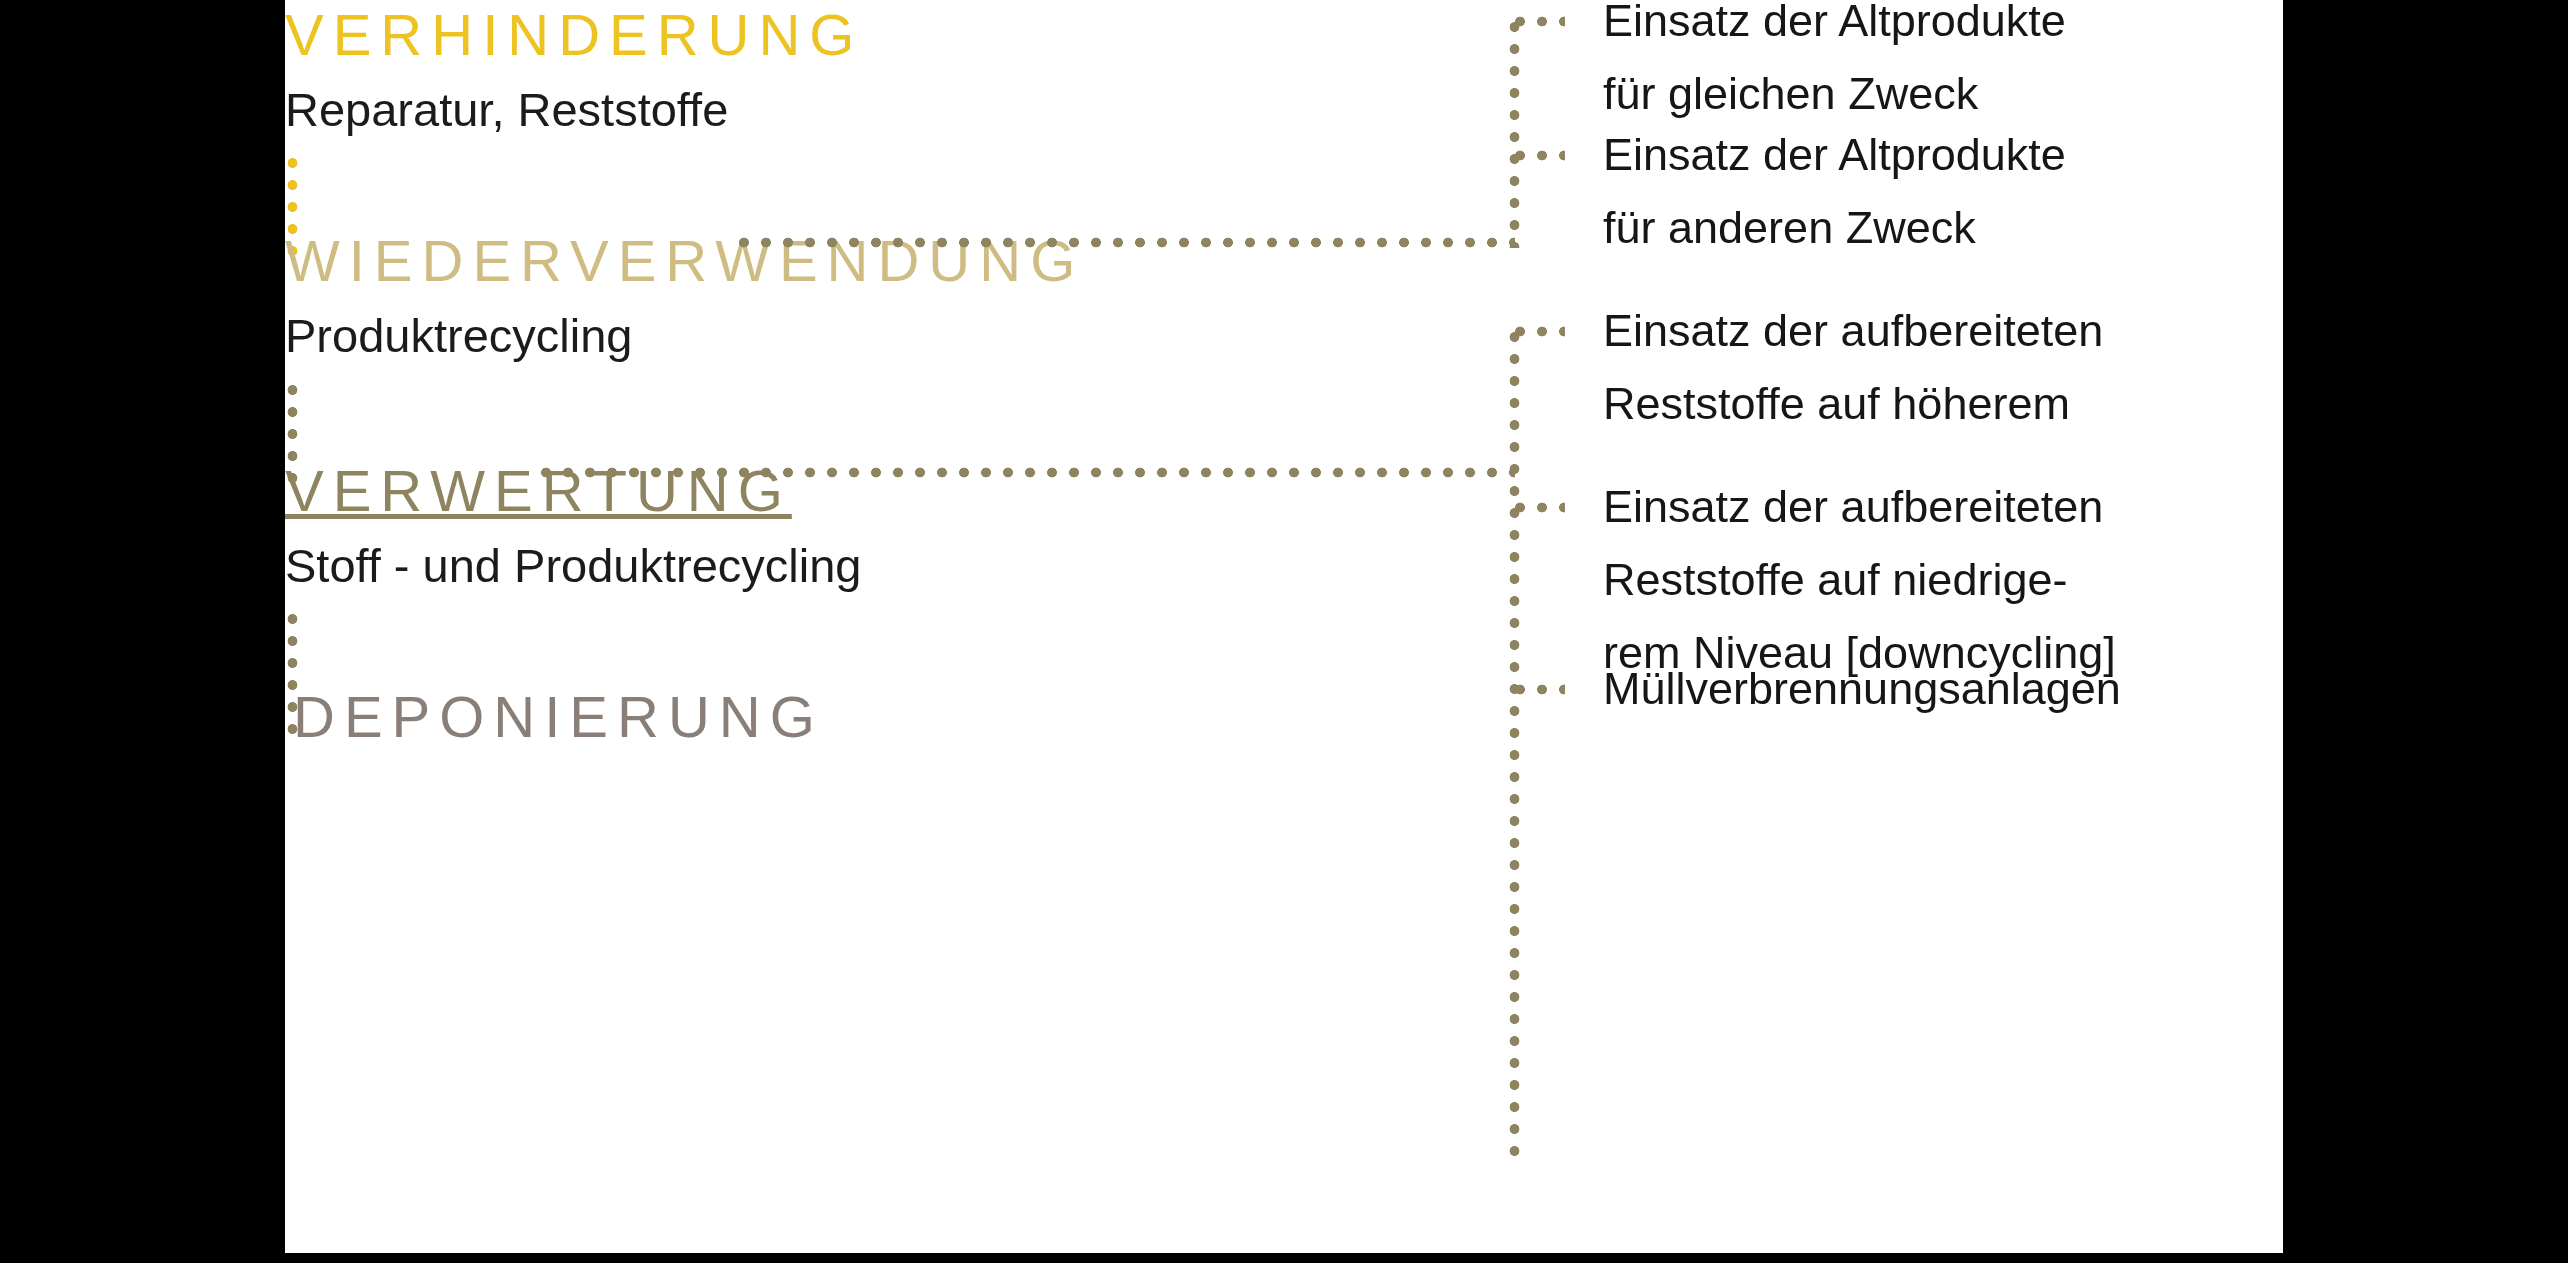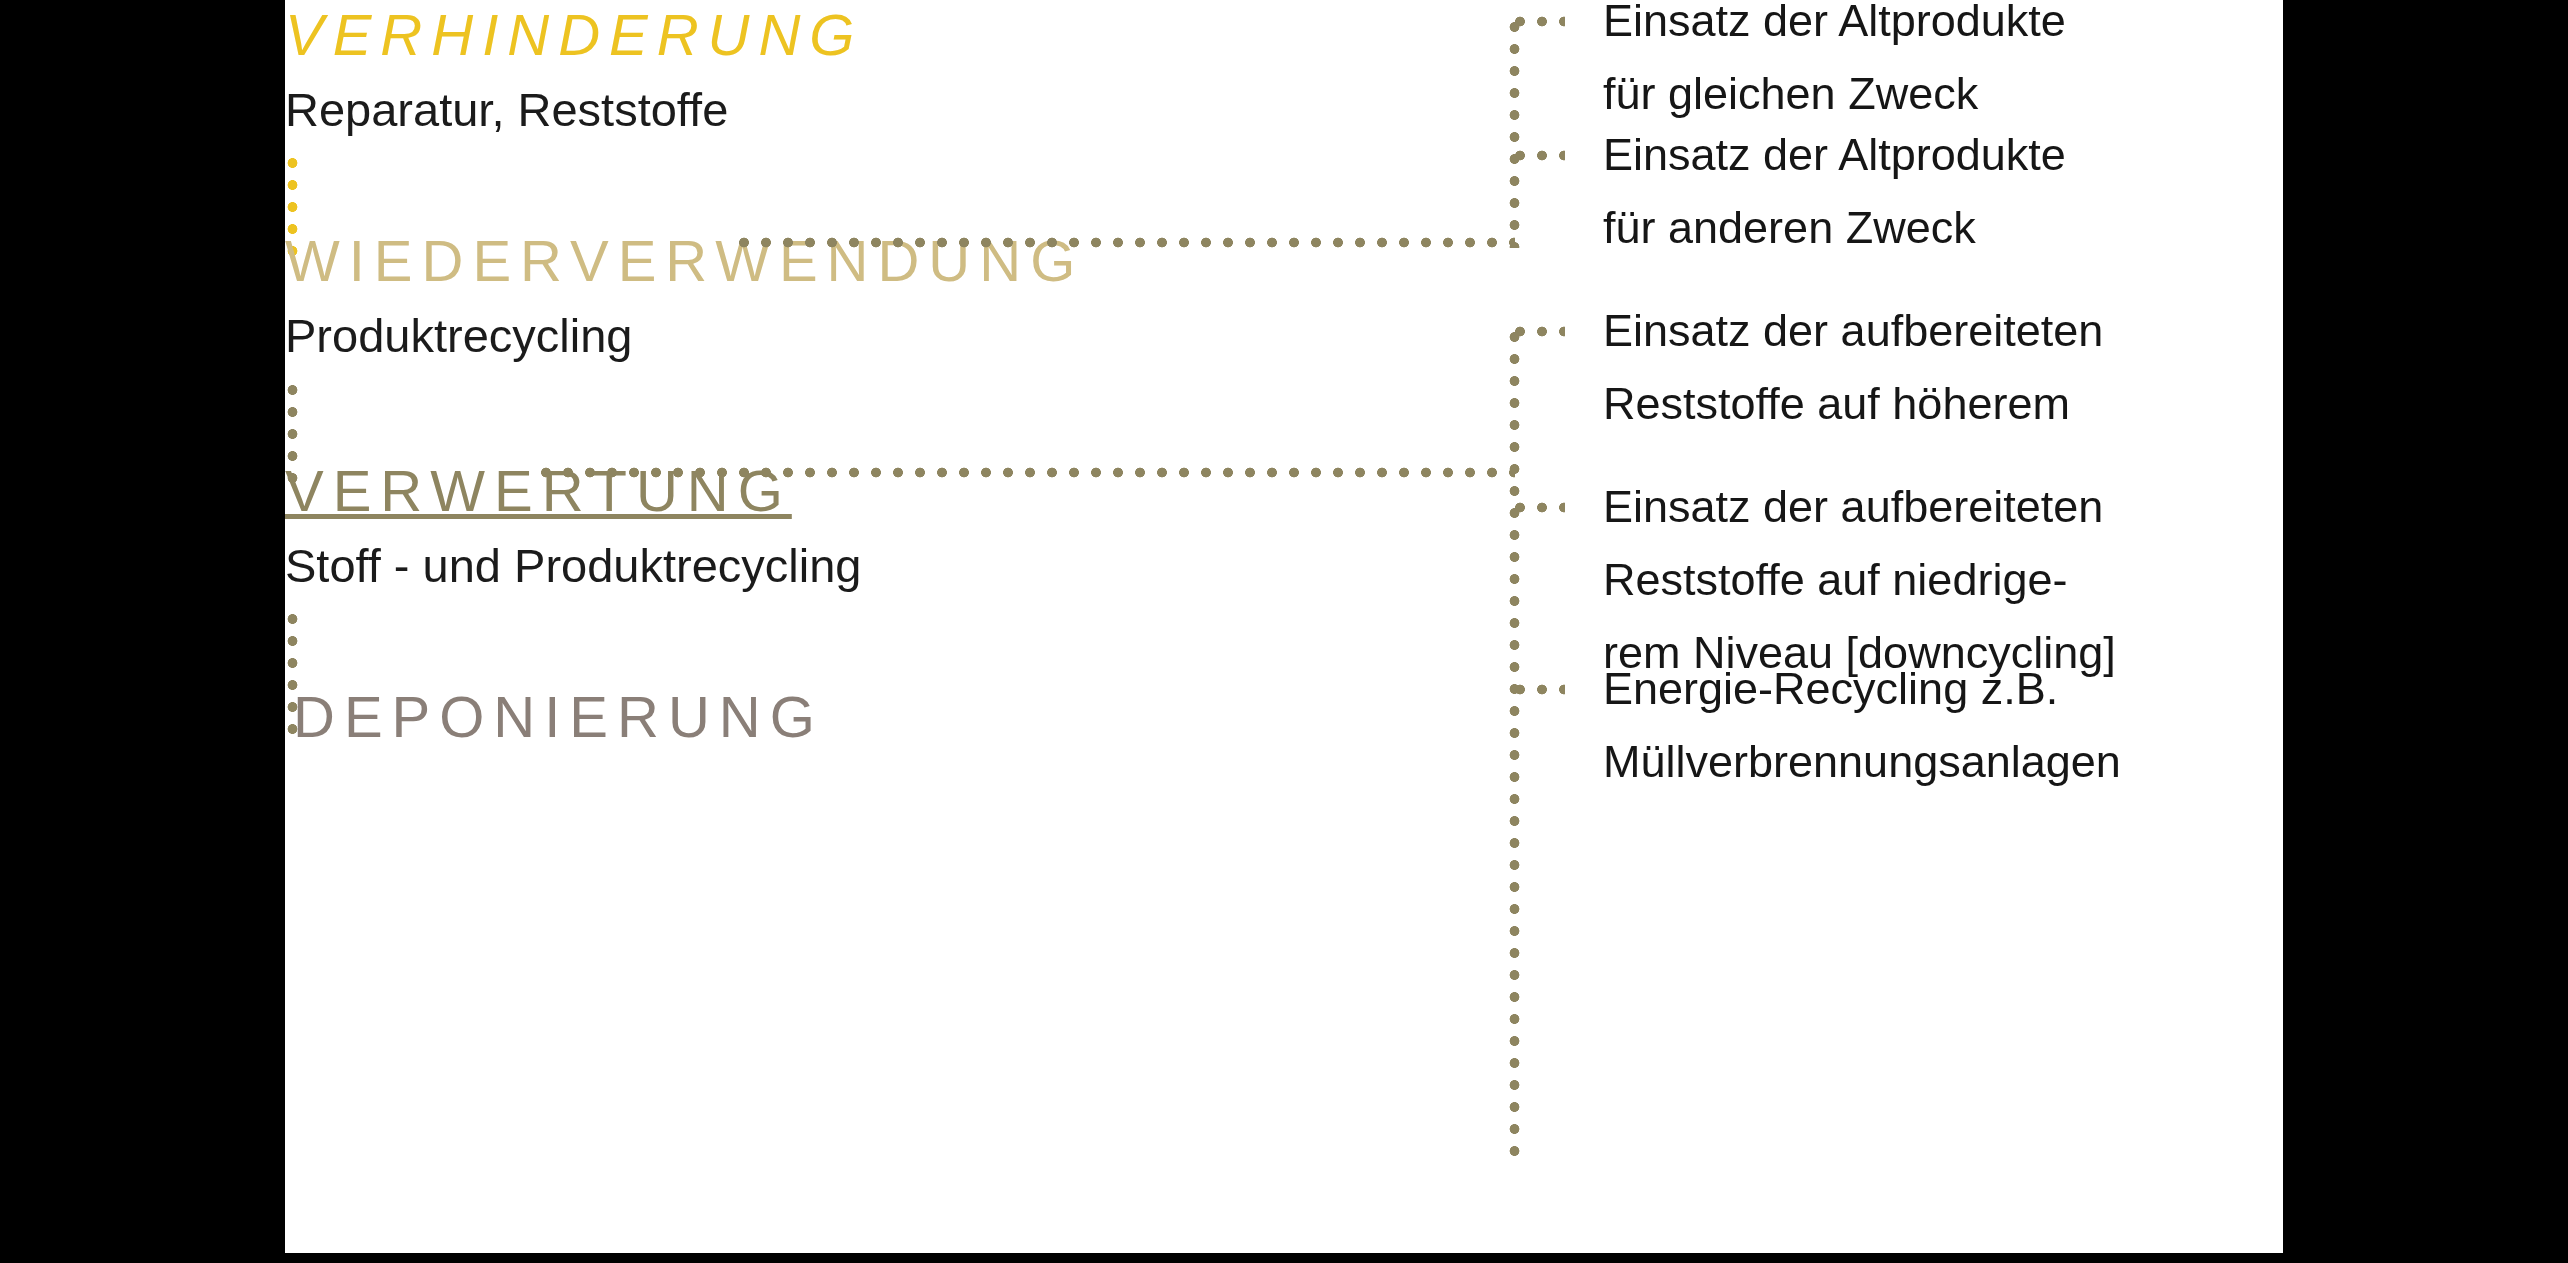--- a/index.html
+++ b/index.html
@@ -54,21 +54,21 @@
     background-position:0 0;
   }
   .dot-h{
     position:absolute;
     height:11px;
     background-image:radial-gradient(circle at 50% 50%, currentColor 0 4.6px, rgba(0,0,0,0) 5.2px);
     background-size:22px 11px;
     background-repeat:repeat-x;
     background-position:0 0;
   }
-  .c-yellow{color:#EDC321;font-style:italic;}
+  .c-yellow{color:#EDC321;}
   .c-khaki{color:#CFBC83;}
   .c-olive{color:#8E8560;}
   .c-gray{color:#8A7F78;}
   .c-conn{color:#8E8560;}
 </style>
 </head>
 <body>
 
 <div id="stage">
   <div class="panel">
@@ -120,18 +120,17 @@
       <div>Reststoffe auf höherem</div>
     </div>
 
     <div class="desc" style="left:1318px;top:470px;">
       <div>Einsatz der aufbereiteten</div>
       <div>Reststoffe auf niedrige-</div>
       <div>rem Niveau [downcycling]</div>
     </div>
 
     <div class="desc" style="left:1318px;top:652px;">
-      <div>Energie-Recycling z.B.</div>
       <div>Müllverbrennungsanlagen</div>
     </div>
 
   </div>
 </div>
 
 </body></html>

